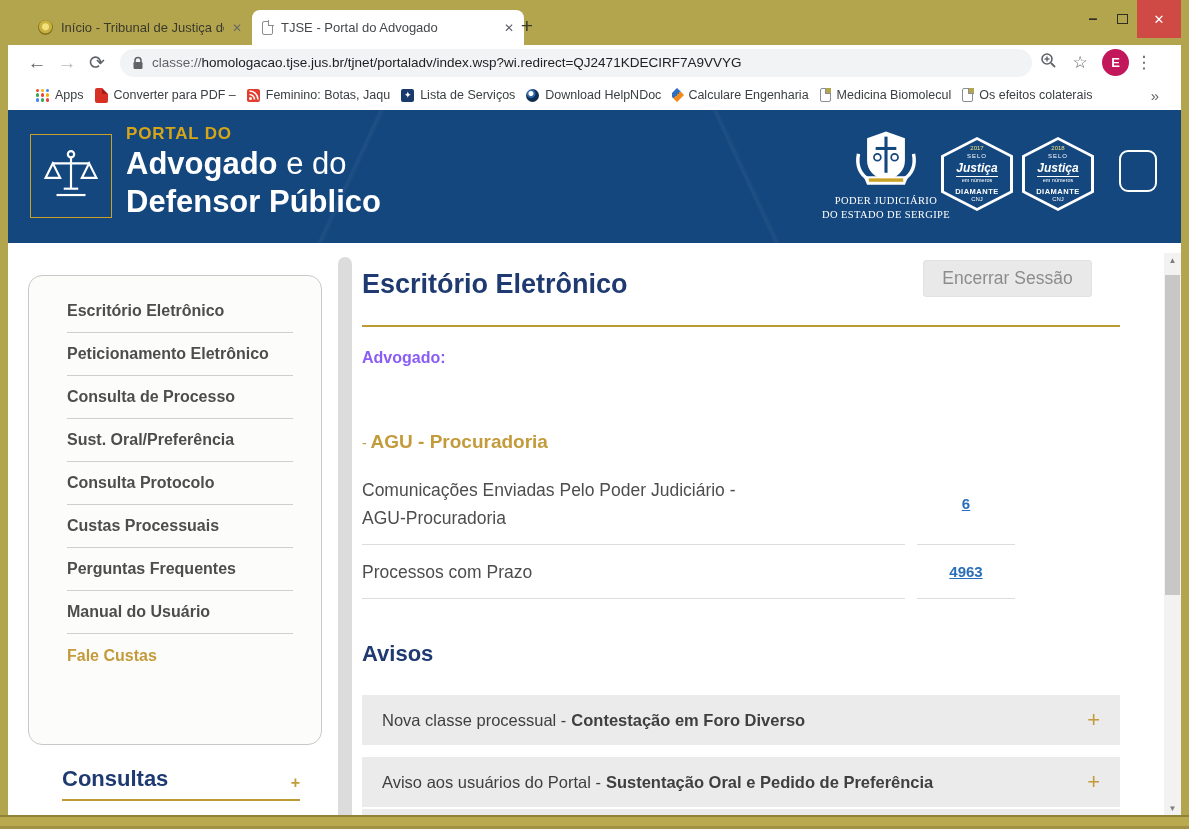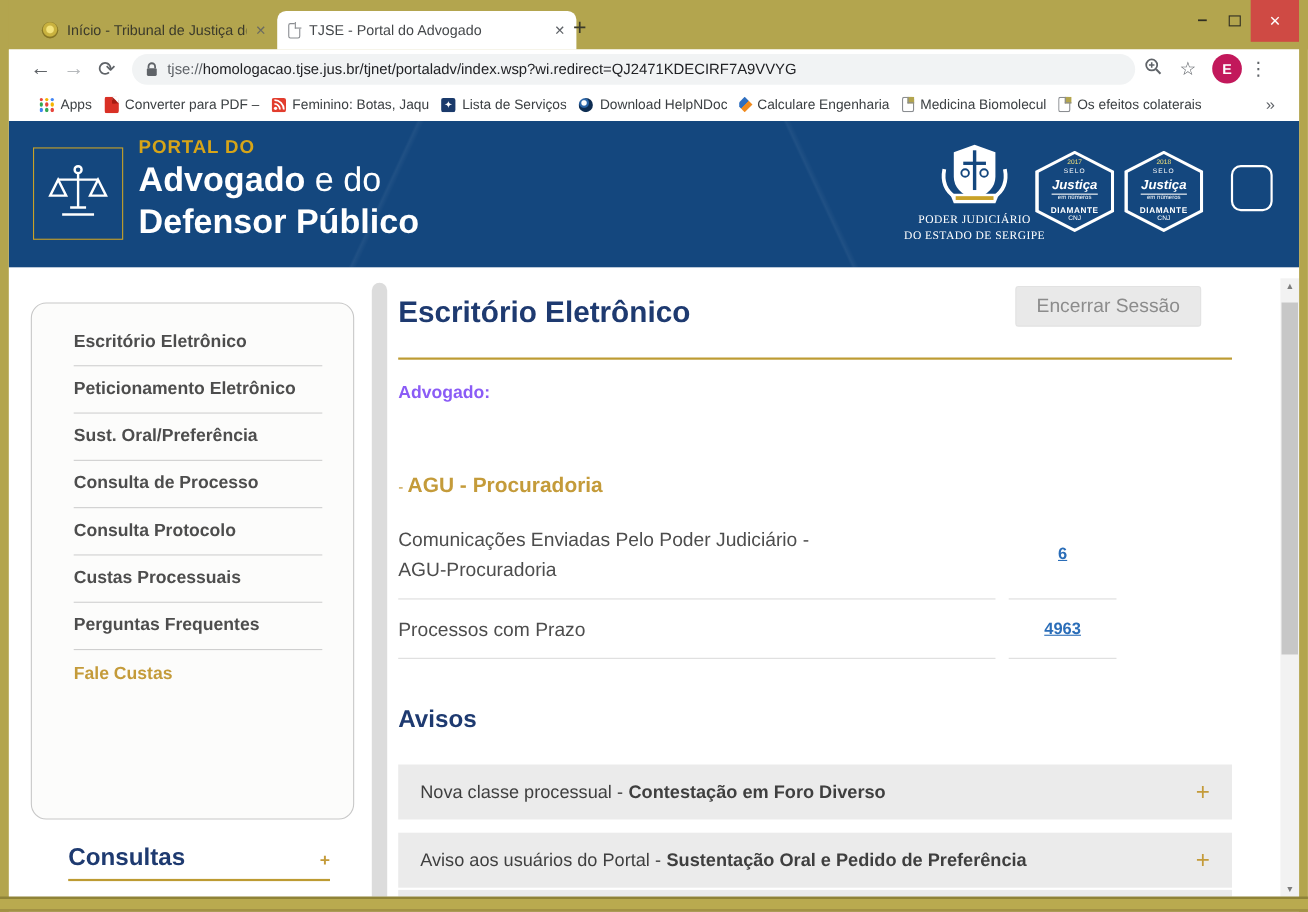--- a/index.html
+++ b/index.html
@@ -180,21 +180,21 @@
 
 <div class="abs toolbar">
   <span class="nav-ico back">←</span>
   <span class="nav-ico disabled">→</span>
   <span class="nav-ico">⟳</span>
   <div class="omnibox">
     <svg width="12" height="14" viewBox="0 0 12 14">
       <path d="M3 6 V4.5 a3 3 0 0 1 6 0 V6" fill="none" stroke="#5f6368" stroke-width="1.6"></path>
       <rect x="1.5" y="6" width="9" height="7" rx="1.2" fill="#5f6368"></rect>
     </svg>
-    <span class="url-text"><span class="url-proto">tjse://</span><span class="url-rest">homologacao.tjse.jus.br/tjnet/portaladv/index.wsp?wi.redirect=QJ2471KDECIRF7A9VVYG</span></span>
+    <span class="url-text"><span class="url-proto">classe://</span><span class="url-rest">homologacao.tjse.jus.br/tjnet/portaladv/index.wsp?wi.redirect=QJ2471KDECIRF7A9VVYG</span></span>
   </div>
   <span class="right-ico">
     <svg width="18" height="18" viewBox="0 0 18 18">
       <circle cx="8" cy="8" r="5" fill="none" stroke="#5f6368" stroke-width="1.6"></circle>
       <line x1="12" y1="12" x2="16" y2="16" stroke="#5f6368" stroke-width="1.8"></line>
       <line x1="5.5" y1="8" x2="10.5" y2="8" stroke="#5f6368" stroke-width="1.4"></line>
       <line x1="8" y1="5.5" x2="8" y2="10.5" stroke="#5f6368" stroke-width="1.4"></line>
     </svg>
   </span>
   <span class="right-ico">☆</span>
@@ -309,25 +309,26 @@
     </div>
   </div>
   <div class="header-menu-button"></div>
 </div>
 
 <div class="abs content">
 
   <div class="sidebar-card">
     <div class="side-item">Escritório Eletrônico</div>
     <div class="side-item">Peticionamento Eletrônico</div>
+    <div class="side-item">Consulta de Processo</div>
     <div class="side-item">Sust. Oral/Preferência</div>
-    <div class="side-item">Consulta de Processo</div>
     <div class="side-item">Consulta Protocolo</div>
     <div class="side-item">Custas Processuais</div>
     <div class="side-item">Perguntas Frequentes</div>
+    <div class="side-item">Manual do Usuário</div>
     <div class="side-item gold">Fale Custas</div>
   </div>
 
   <div class="consultas">
     <span class="consultas-label">Consultas</span>
     <span class="consultas-plus">+</span>
   </div>
 
   <div class="divider-strip"></div>
 

